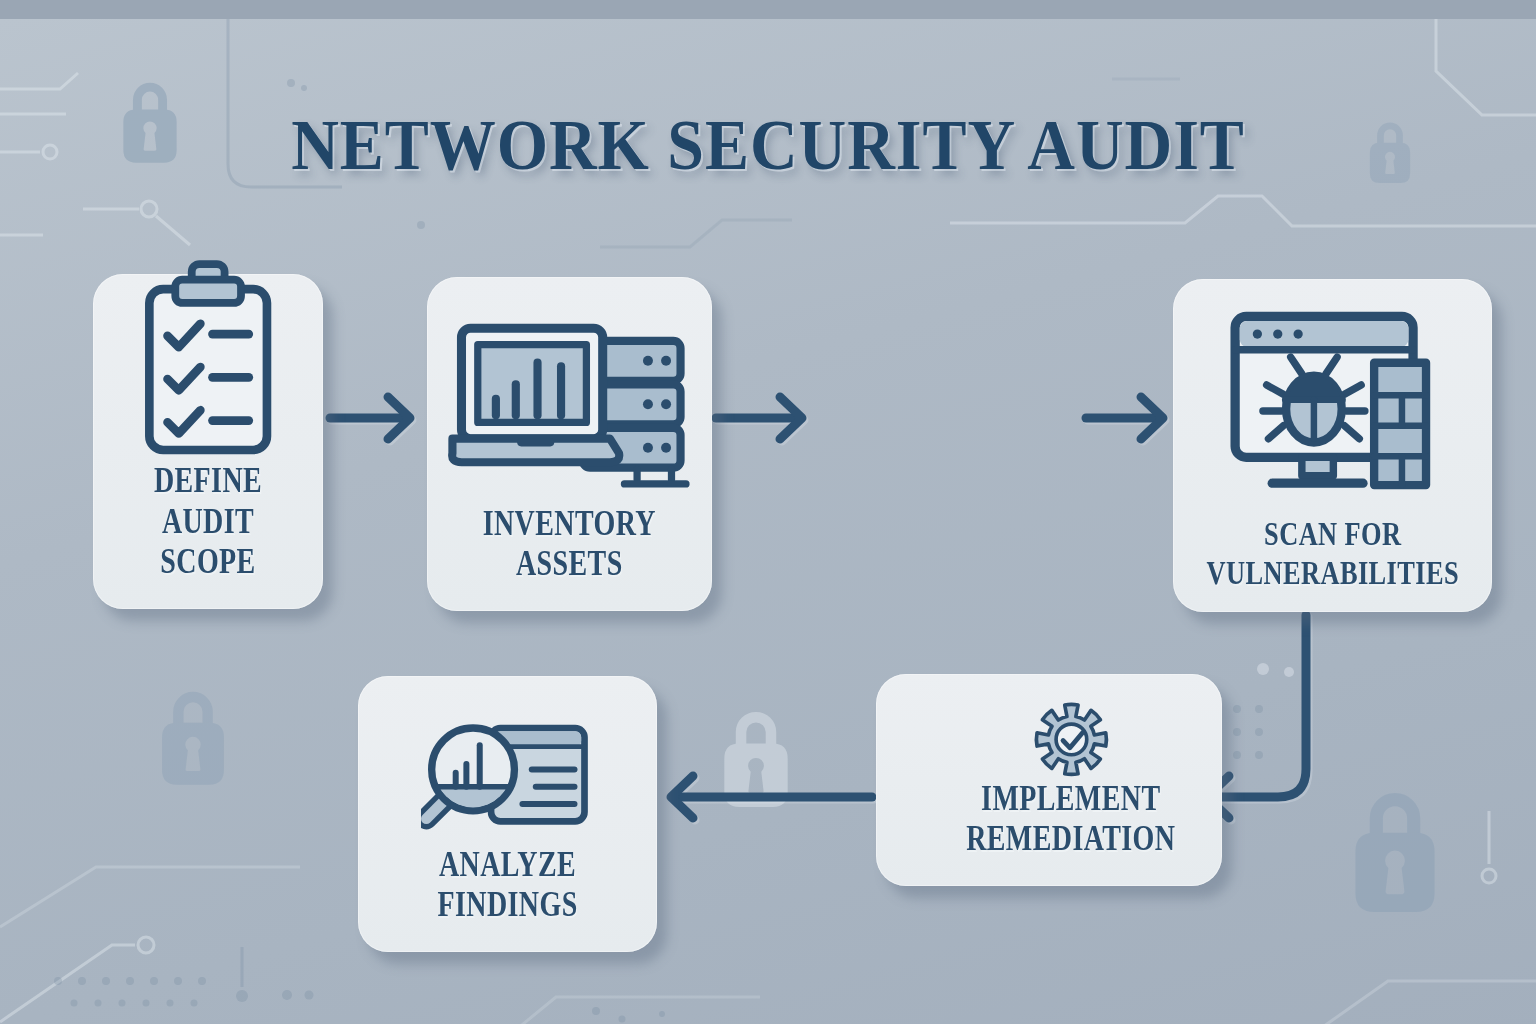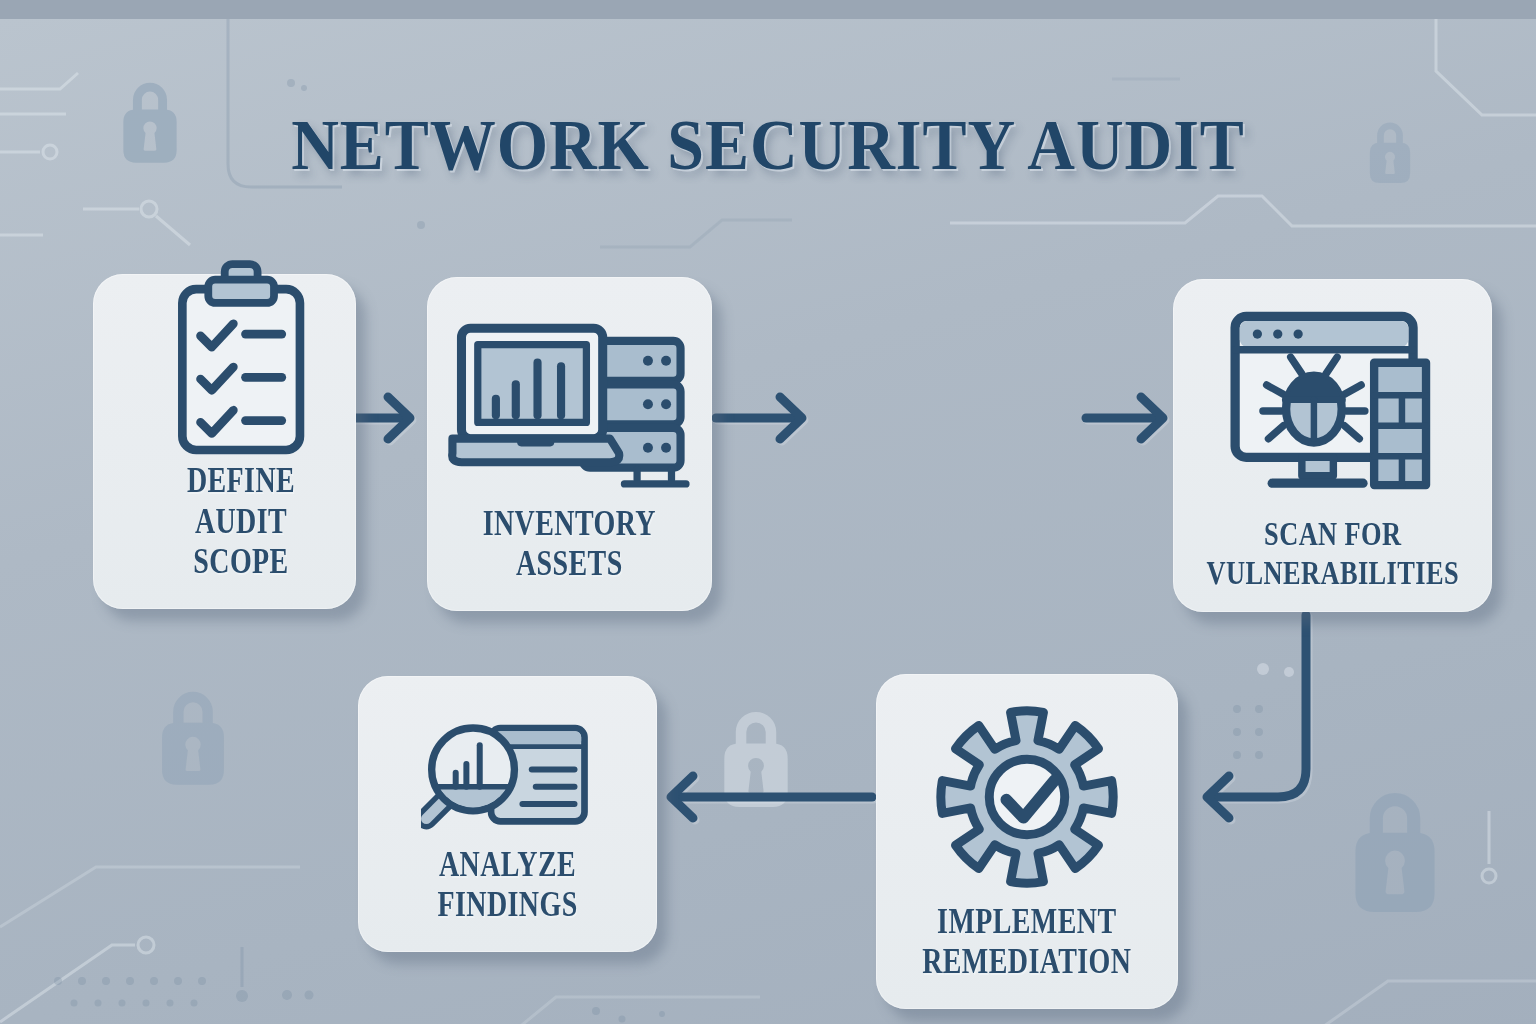--- a/index.html
+++ b/index.html
@@ -18,25 +18,25 @@
     transform:scaleX(.93);
     text-shadow:2px 2px 0 rgba(238,245,250,.45),5px 6px 9px rgba(44,66,92,.28);
   }
   .card{
     position:absolute;z-index:2;
     background:linear-gradient(180deg,#eceff2 0%,#e6ebee 100%);
     border-radius:30px;
     box-shadow:10px 12px 12px rgba(92,109,130,.38), inset 0 0 0 1px rgba(255,255,255,.35);
     display:flex;flex-direction:column;align-items:center;
   }
-  #card-1{left:93px;top:255px;width:230px;height:335px;padding-left:33px;}
+  #card-1{left:93px;top:255px;width:230px;height:335px;}
   #card-2{left:427px;top:258px;width:285px;height:334px;justify-content:center;}
   #card-3{left:815px;top:259px;width:265px;height:339px;}
   #card-4{left:1173px;top:260px;width:319px;height:333px;}
-  #card-5{left:876px;top:655px;width:302px;height:335px;}
+  #card-5{left:876px;top:655px;width:302px;height:212px;padding-left:44px;}
   #card-6{left:358px;top:657px;width:299px;height:276px;}
   .icon{display:block;}
   #card-1 .icon{height:224px;margin-top:-16px;}
   #card-2 .icon{height:172px;margin-top:44px;}
   #card-3 .icon{height:184px;margin-top:32px;}
   #card-4 .icon{height:190px;margin-top:30px;}
   #card-5 .icon{height:194px;margin-top:26px;}
   #card-6 .icon{height:186px;margin-top:32px;}
   .label{
     margin-top:auto;margin-bottom:26px;text-align:center;

